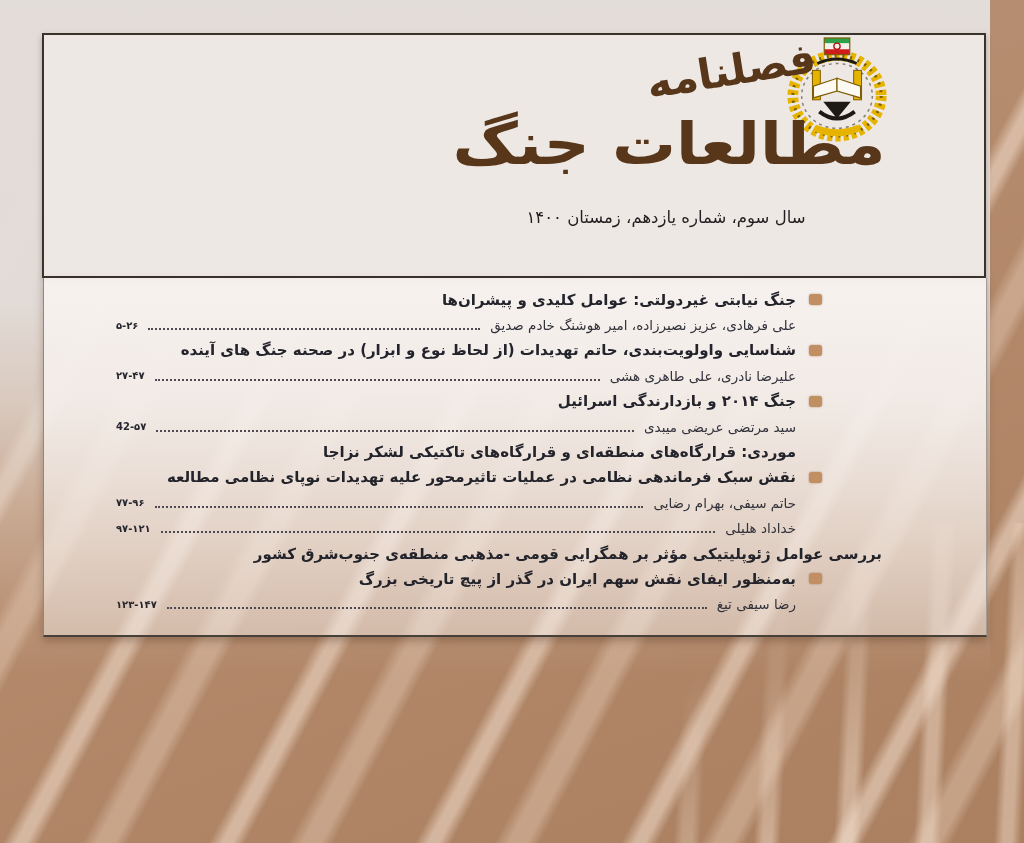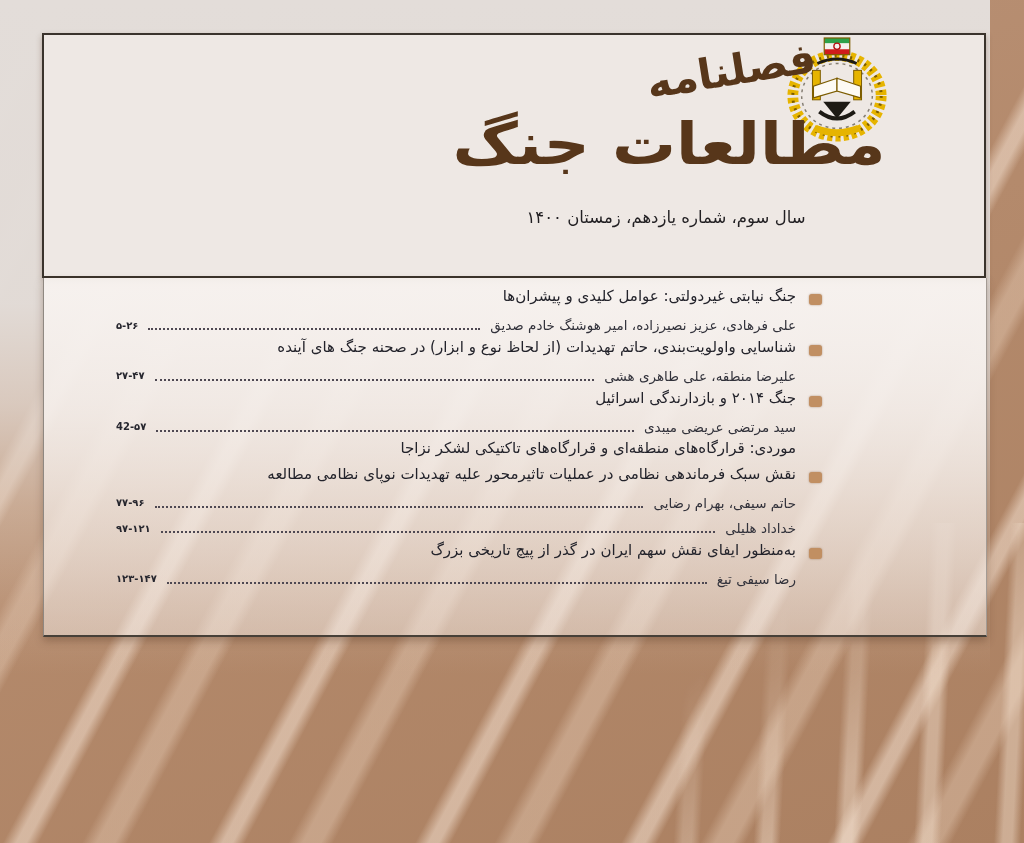--- a/index.html
+++ b/index.html
@@ -64,22 +64,22 @@
     position:absolute; left:43px; top:278px; width:944px; height:359px;
     box-sizing:border-box;
     background: linear-gradient(180deg,
       rgba(248,243,240,0.92) 0%, rgba(248,243,240,0.72) 45%, rgba(248,243,240,0.45) 100%);
     border-left:1px solid #8f8881; border-right:1px solid #a39b94;
     border-bottom:2px solid #474038;
     box-shadow: 0 4px 8px rgba(80,50,30,0.35);
   }
   .toc { position:absolute; top:9px; right:190px; left:72px; bottom:4px; direction:rtl; }
   .t-line {
-    position:relative; height:25.4px; display:flex; 
-    font-size:15px; font-weight:normal; color:#23232b; white-space:nowrap;
+    position:relative; height:25.4px; display:flex; align-items:center;
+    font-size:15px; font-weight:bold; color:#23232b; white-space:nowrap;
   }
   .t-line.wide { margin-left:0; margin-right:-86px; }
   .bullet {
     position:absolute; right:-26px; top:7px; width:13px; height:11px;
     background:#c18f62; border-radius:3px;
     box-shadow:0 0 2px rgba(120,70,30,0.55);
   }
   .a-line {
     height:25.4px; display:flex; align-items:center;
     font-size:13.5px; font-weight:500; color:#31313a;
@@ -143,21 +143,21 @@
             <span class="dots"></span>
             <span class="pages">۵-۲۶</span>
           </div>
         </div>
         <div>
           <div class="t-line">
             <span class="bullet"></span>
             <span class="txt">شناسایی واولویت‌بندی، حاتم تهدیدات (از لحاظ نوع و ابزار) در صحنه جنگ های آینده</span>
           </div>
           <div class="a-line">
-            <span class="authors">علیرضا منطقه، علی طاهری هشی</span>
+            <span class="authors">علیرضا نادری، علی طاهری هشی</span>
             <span class="dots"></span>
             <span class="pages">۲۷-۴۷</span>
           </div>
         </div>
         <div>
           <div class="t-line">
             <span class="bullet"></span>
             <span class="txt">جنگ ۲۰۱۴ و بازدارندگی اسرائیل</span>
           </div>
           <div class="a-line">
@@ -181,20 +181,23 @@
           </div>
         </div>
         <div>
           <div class="a-line">
             <span class="authors">خداداد هلیلی</span>
             <span class="dots"></span>
             <span class="pages">۹۷-۱۲۱</span>
           </div>
         </div>
         <div>
+          <div class="t-line wide">
+            <span class="txt">بررسی عوامل ژئوپلیتیکی مؤثر بر همگرایی قومی -مذهبی منطقه‌ی جنوب‌شرق کشور</span>
+          </div>
           <div class="t-line">
             <span class="bullet"></span>
             <span class="txt">به‌منظور ایفای نقش سهم ایران در گذر از پیچ تاریخی بزرگ</span>
           </div>
           <div class="a-line">
             <span class="authors">رضا سیفی تیغ</span>
             <span class="dots"></span>
             <span class="pages">۱۲۳-۱۴۷</span>
           </div>
         </div>

